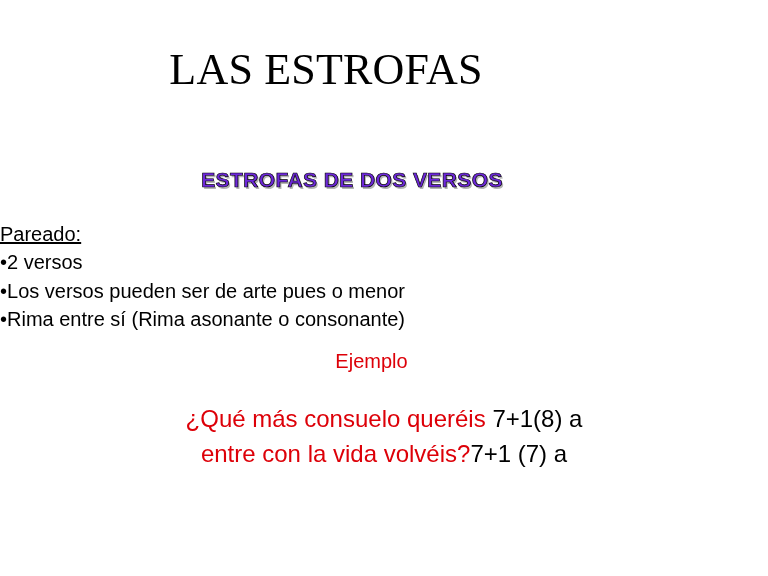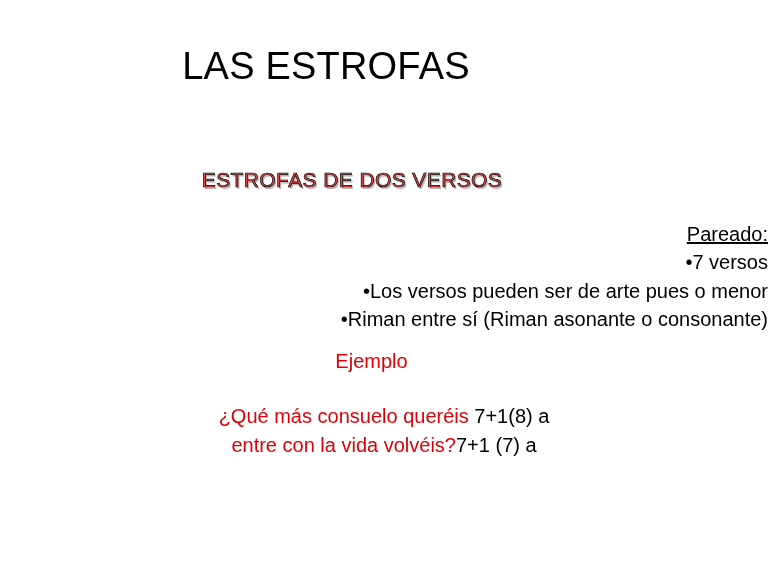--- a/index.html
+++ b/index.html
@@ -19,44 +19,45 @@
     height: 576px;
     background: #ffffff;
     box-sizing: border-box;
   }
   .title {
     position: absolute;
     top: 46px;
     left: 0;
     width: 652px;
     text-align: center;
-    font-size: 38px;
+    font-size: 44px;
     color: #000000;
     letter-spacing: 0.2px;
     line-height: 1.1;
+    font-family: Liberation Serif, serif;
   }
   .subtitle {
     position: absolute;
     top: 168px;
     left: 0;
     width: 704px;
     text-align: center;
     font-size: 21px;
-    font-weight: normal;
-    color: #ef4444;
+    font-weight: bold;
+    color: #6d28d9;
     letter-spacing: 0.4px;
     -webkit-text-stroke: 0.7px #000000;
     text-shadow: 1.5px 1.5px 0 rgba(120,120,120,0.55);
   }
   .body-block {
     position: absolute;
     top: 220px;
     left: 0;
     width: 768px;
-    text-align: right;
+    text-align: left;
     color: #000000;
     font-size: 20px;
     line-height: 1.42;
   }
   .lead {
     text-decoration: underline;
     font-size: 20px;
   }
   .bullet-line {
     font-size: 20px;
@@ -69,44 +70,44 @@
     text-align: center;
     font-size: 20px;
     color: #dd0008;
   }
   .verse-block {
     position: absolute;
     top: 402px;
     left: 0;
     width: 768px;
     text-align: center;
-    font-size: 20px;
+    font-size: 24px;
     line-height: 1.45;
   }
   .verse-text {
     color: #dd0008;
   }
   .verse-meter {
     color: #000000;
   }
 </style>
 </head>
 <body>
 
 <div class="slide">
 
   <div class="title">LAS ESTROFAS</div>
 
   <div class="subtitle">ESTROFAS DE DOS VERSOS</div>
 
   <div class="body-block">
     <div class="lead">Pareado:</div>
-    <div class="bullet-line">•7 versos</div>
+    <div class="bullet-line">•2 versos</div>
     <div class="bullet-line">•Los versos pueden ser de arte pues o menor</div>
-    <div class="bullet-line">•Riman entre sí (Riman asonante o consonante)</div>
+    <div class="bullet-line">•Rima entre sí (Rima asonante o consonante)</div>
   </div>
 
   <div class="example-label">Ejemplo</div>
 
   <div class="verse-block">
     <div>
       <span class="verse-text">¿Qué más consuelo queréis </span><span class="verse-meter">7+1(8) a</span>
     </div>
     <div>
       <span class="verse-text">entre con la vida volvéis?</span><span class="verse-meter">7+1 (7) a</span>

